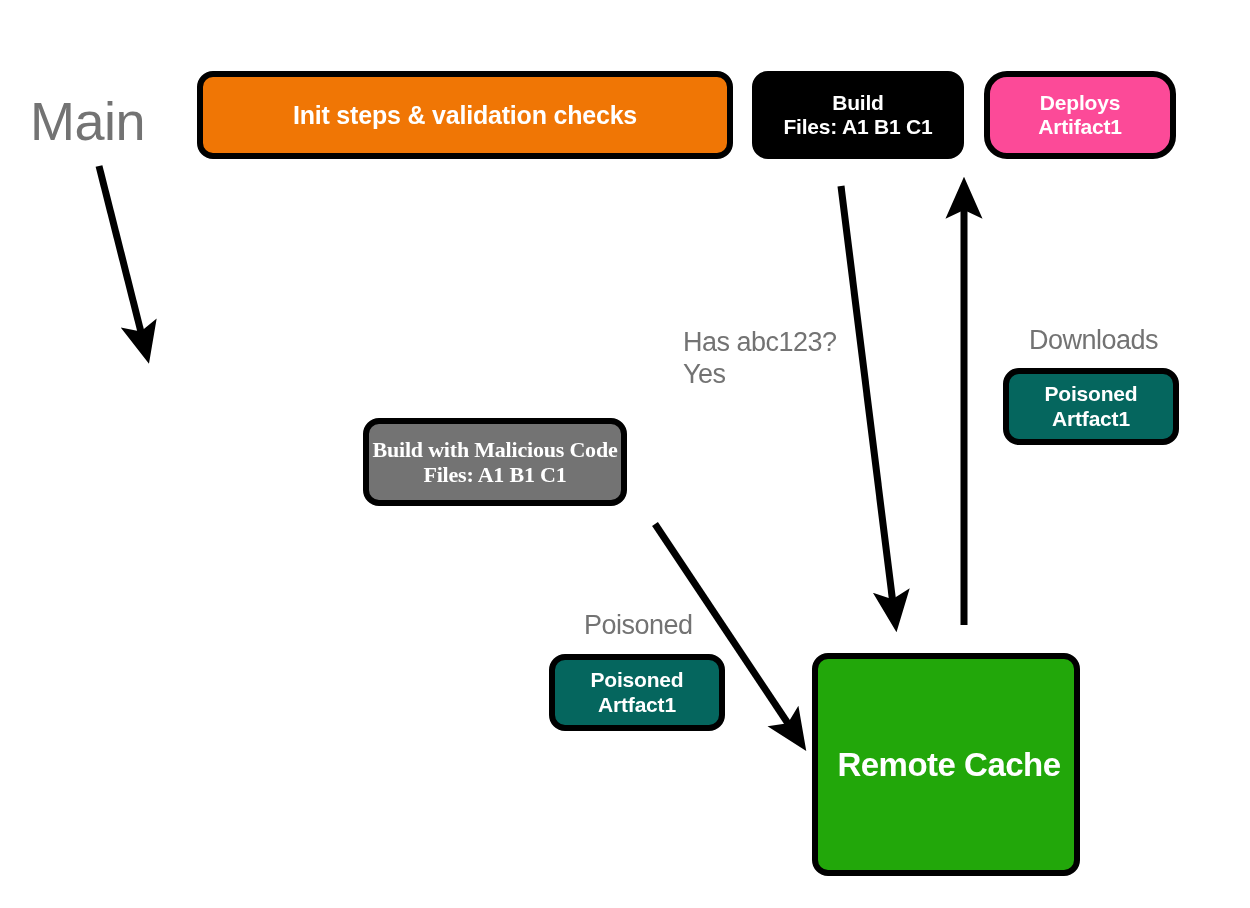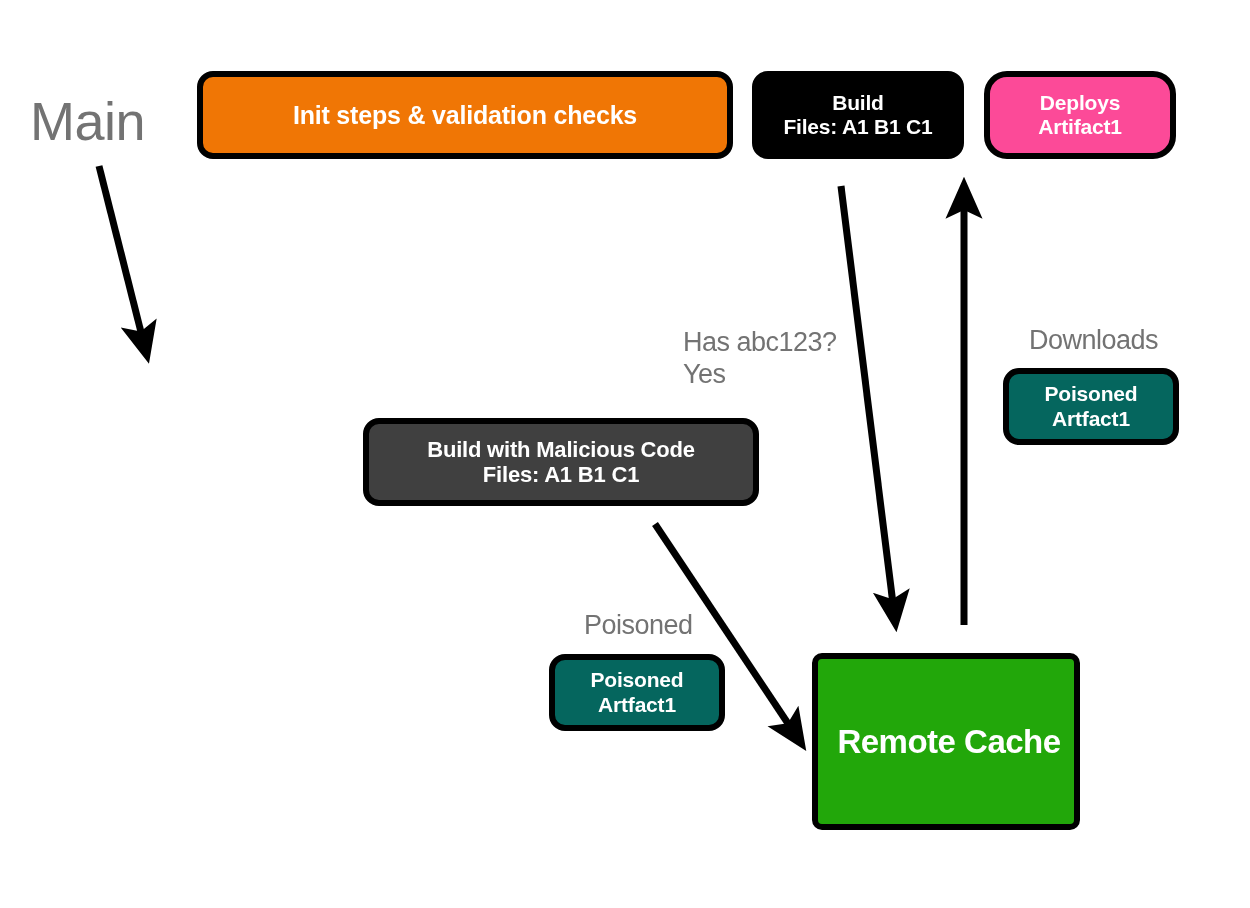--- a/index.html
+++ b/index.html
@@ -68,42 +68,43 @@
     border-radius: 23px;
   }
 
   
   #node-init-steps {
     left: 238px; top: 421px; width: 116px; height: 82px;
     background: #F07605;
     font-size: 20px;
   }
   #node-build-malicious {
-    left: 363px; top: 418px; width: 396px; height: 88px;
-    background: #404040;
+    left: 363px; top: 418px; width: 264px; height: 88px;
+    background: #737373;
     font-size: 22px;
+    font-family: Liberation Serif, serif;
   }
 
   
   #node-poisoned-download {
     left: 1003px; top: 368px; width: 176px; height: 77px;
     background: #05665E;
     font-size: 21px;
   }
   #node-poisoned-upload {
     left: 549px; top: 654px; width: 176px; height: 77px;
     background: #05665E;
     font-size: 21px;
   }
 
   
   #node-remote-cache {
-    left: 812px; top: 653px; width: 268px; height: 177px;
+    left: 812px; top: 653px; width: 268px; height: 223px;
     background: #22A70A;
-    border-radius: 10px;
+    border-radius: 16px;
     font-size: 33px;
     font-weight: bold;
     letter-spacing: -0.5px;
     padding-left: 6px;
   }
 
   
   #label-main {
     left: 30px; top: 90px;
     font-size: 54px;

